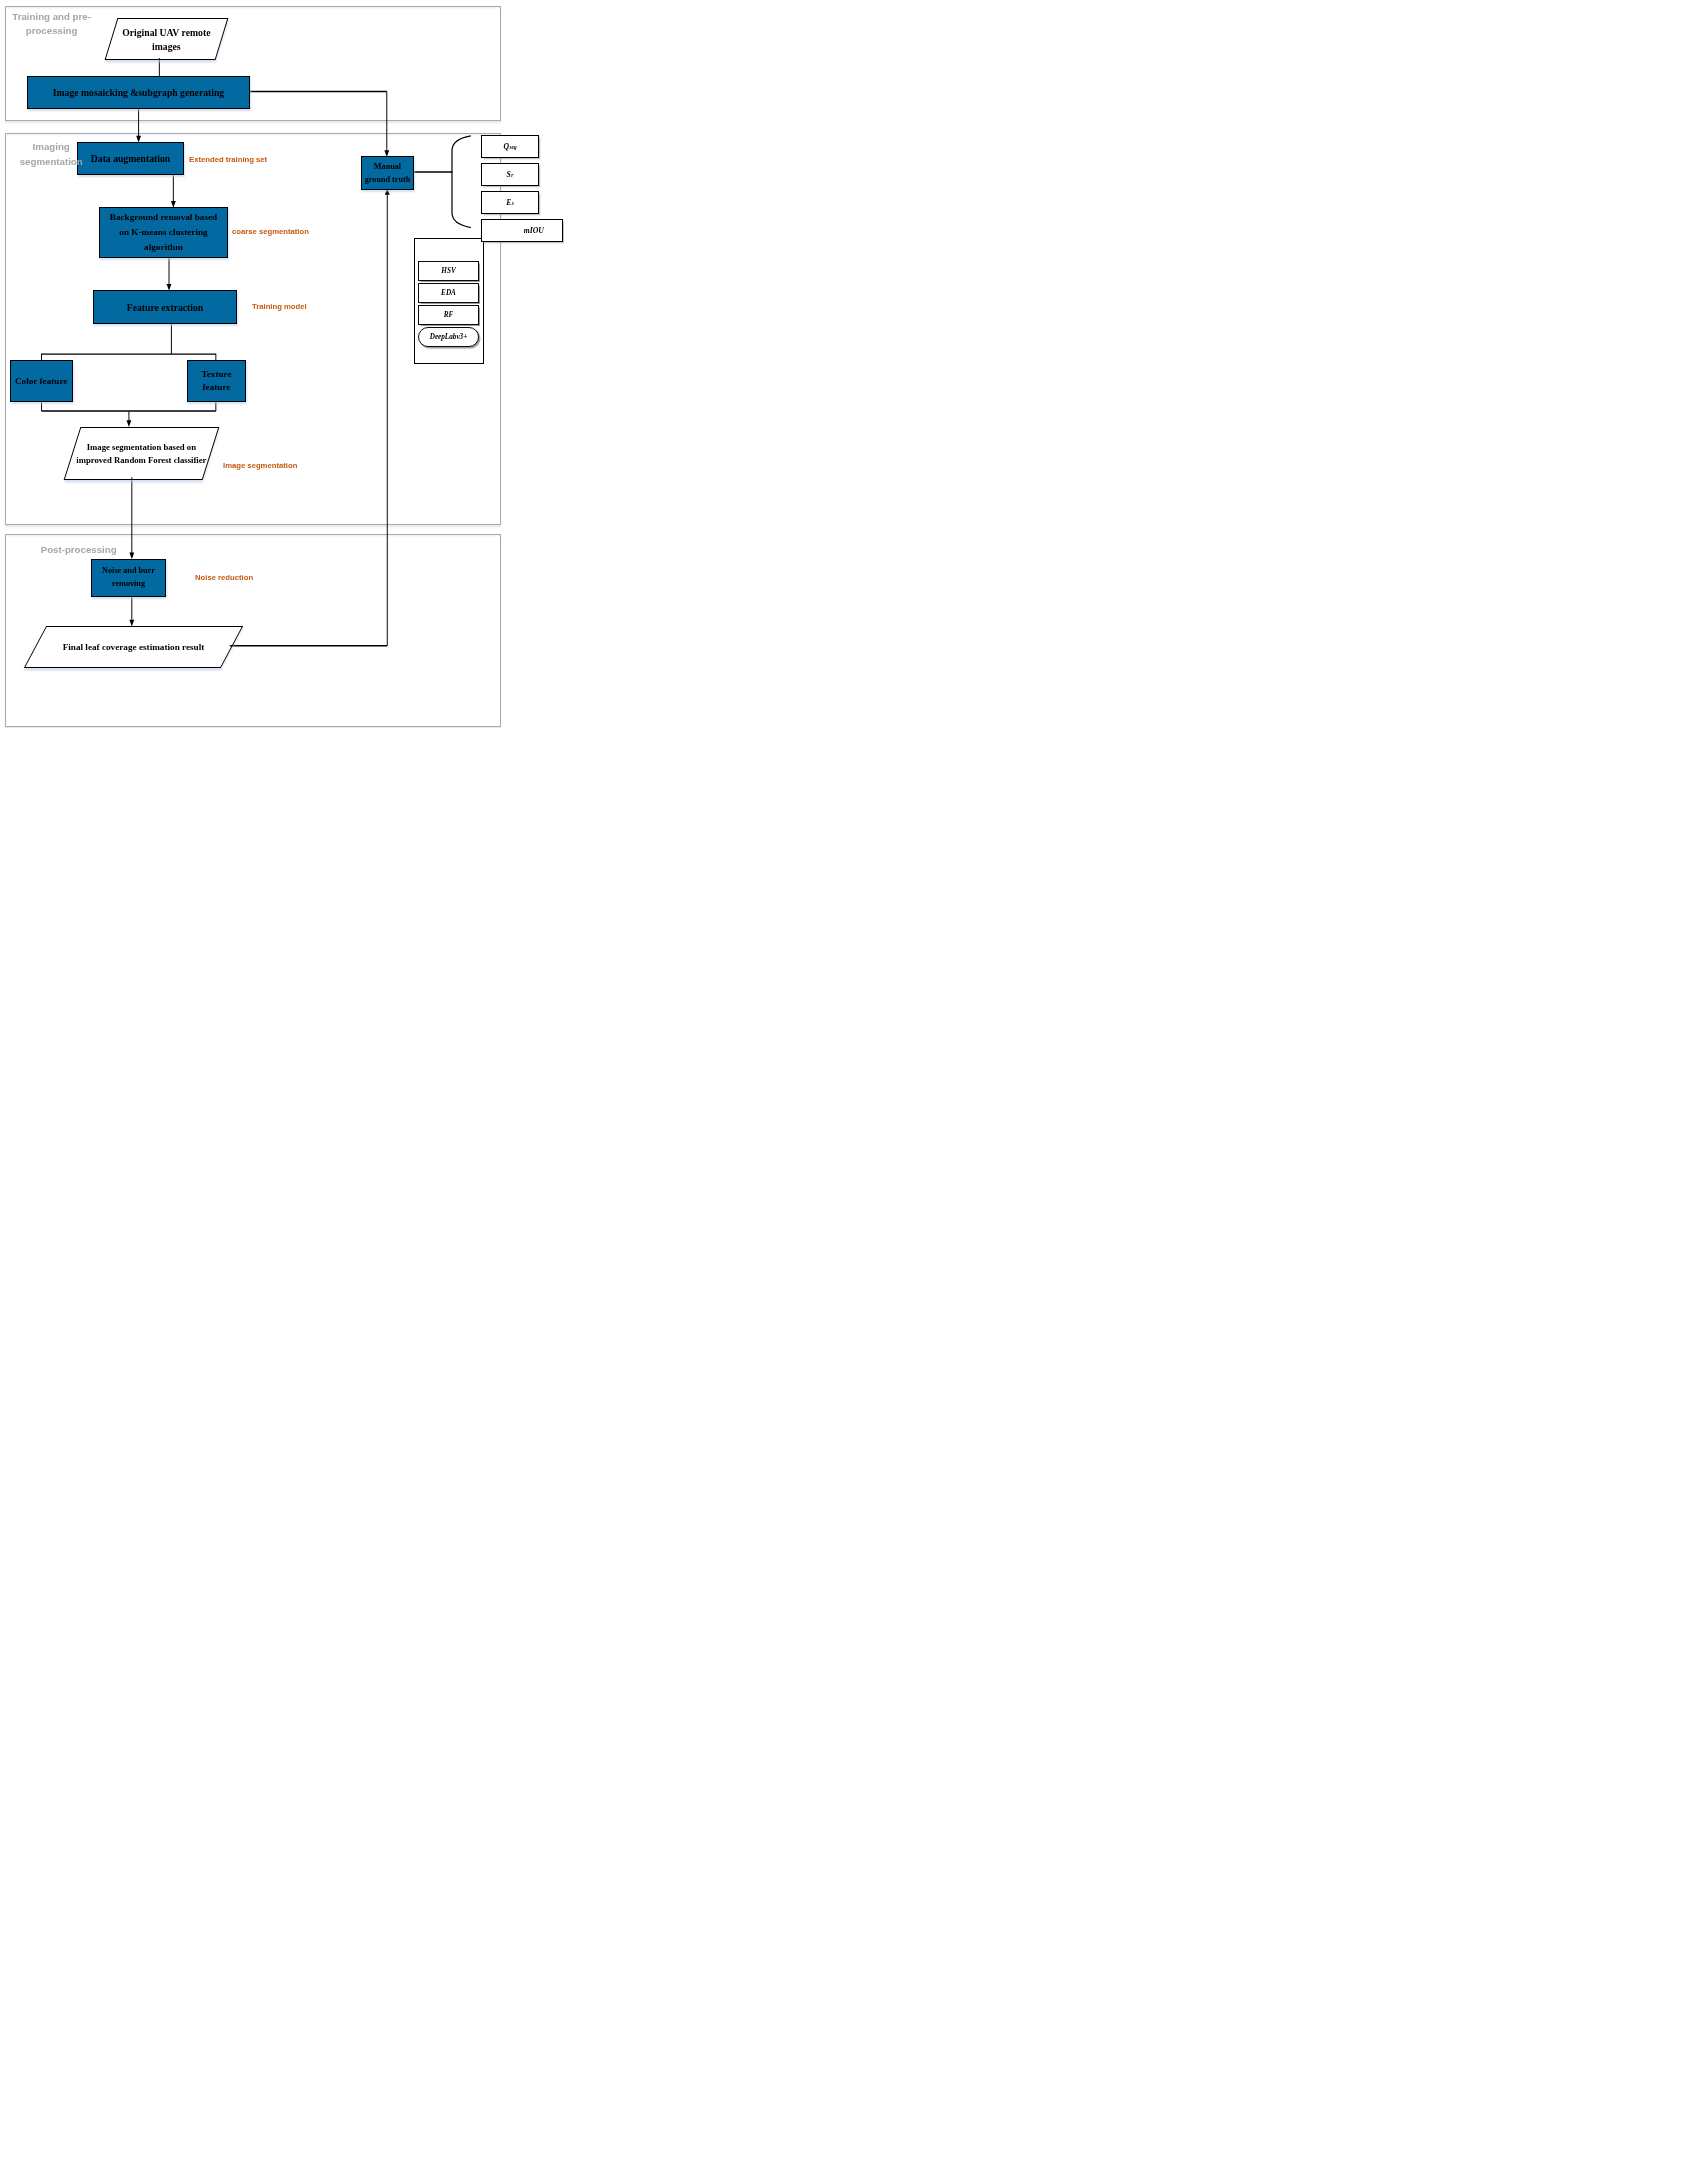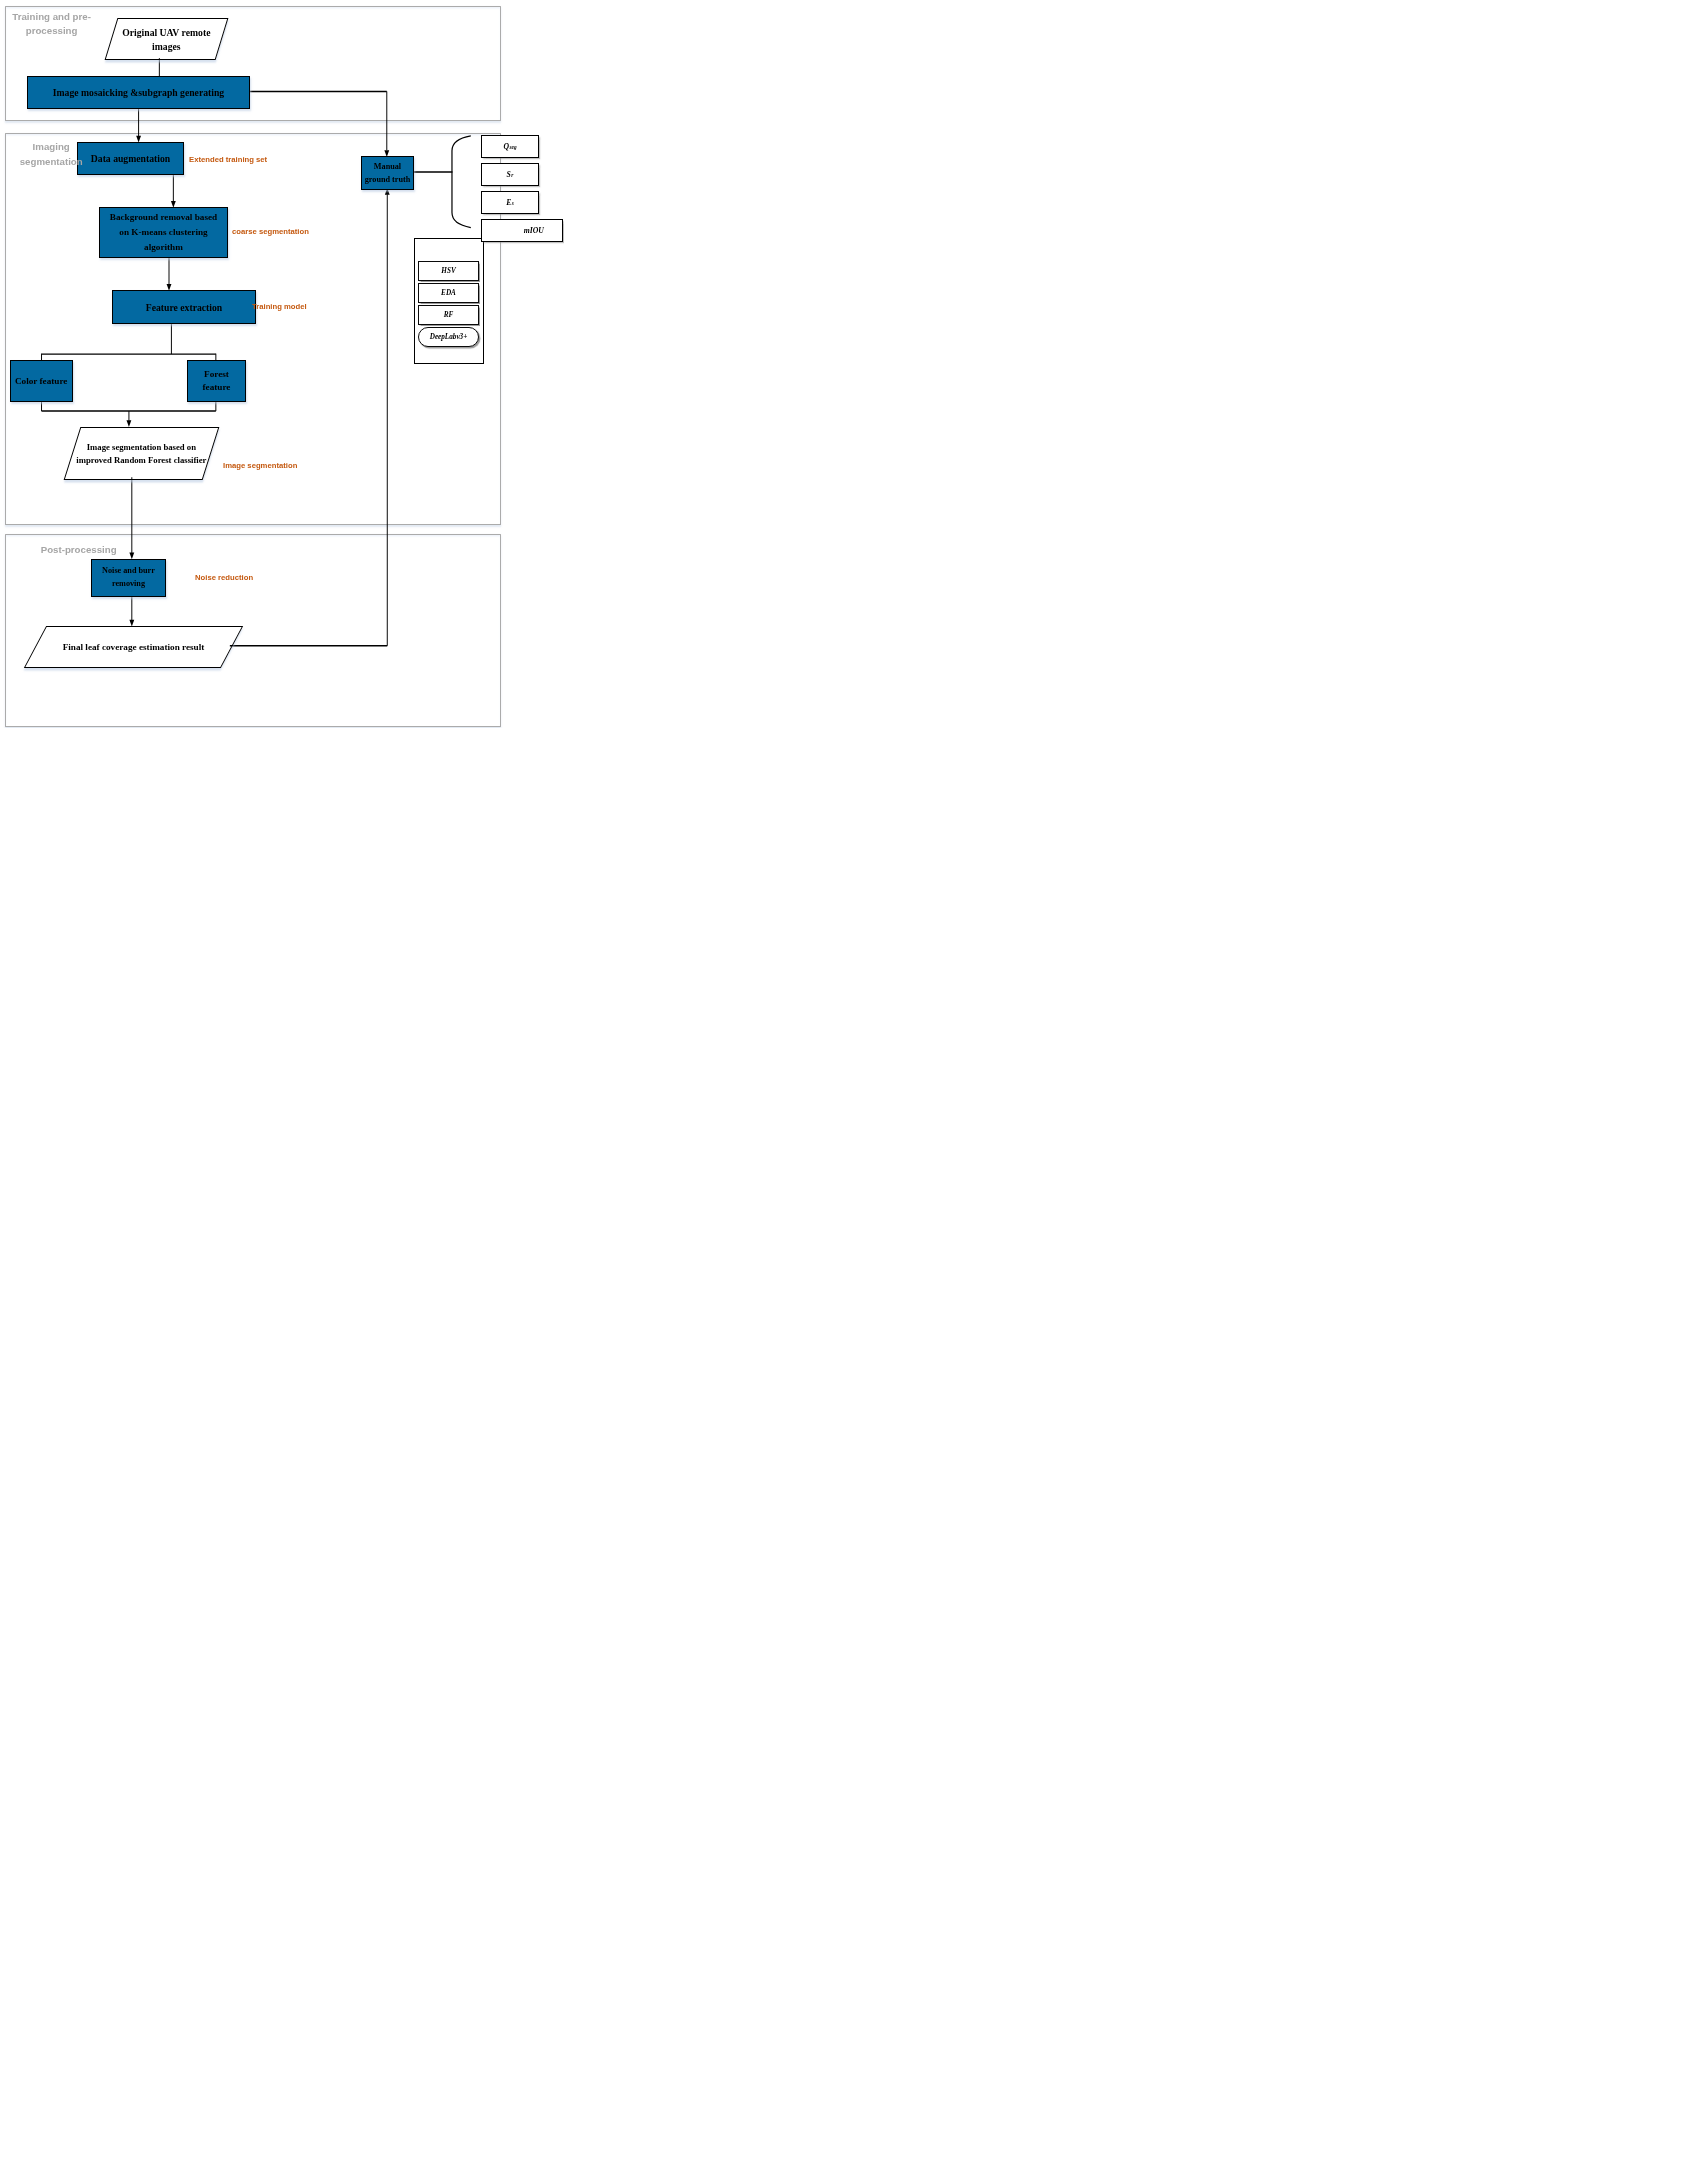--- a/index.html
+++ b/index.html
@@ -97,26 +97,26 @@
   <div class="node" style="left:27px;top:76px;width:221px;height:31px;font-size:9.7px;">Image mosaicking &amp;subgraph generating</div>
 
   <div class="node" style="left:77px;top:142px;width:105px;height:31px;font-size:9.7px;">Data augmentation</div>
 
   <div class="node" style="left:99px;top:207px;width:127px;height:49px;font-size:9.2px;line-height:15px;">
     <span>Background removal based</span>
     <span>on K-means clustering</span>
     <span>algorithm</span>
   </div>
 
-  <div class="node" style="left:112px;top:290px;width:142px;height:32px;font-size:9.7px;">Feature extraction</div>
+  <div class="node" style="left:93px;top:290px;width:142px;height:32px;font-size:9.7px;">Feature extraction</div>
 
   <div class="node" style="left:9.7px;top:360px;width:61px;height:40px;font-size:9.2px;">Color feature</div>
 
   <div class="node" style="left:187px;top:360px;width:57px;height:40px;font-size:9.2px;line-height:13px;">
-    <span>Forest</span>
+    <span>Texture</span>
     <span>feature</span>
   </div>
 
   <div class="node para" style="left:72px;top:427px;width:137px;height:51px;transform:skewX(-17.5deg);font-size:8.7px;line-height:13px;">
     <div class="para-inner" style="transform:skewX(17.5deg);">
       <span>Image segmentation based on</span>
       <span>improved Random Forest classifier</span>
     </div>
   </div>
 

